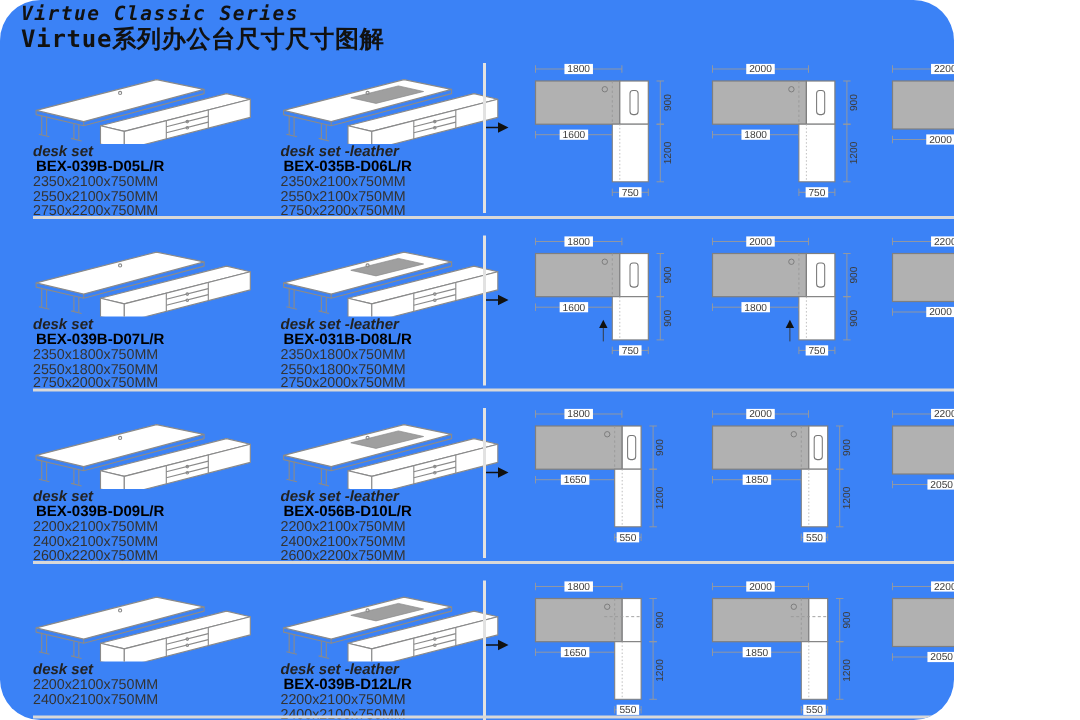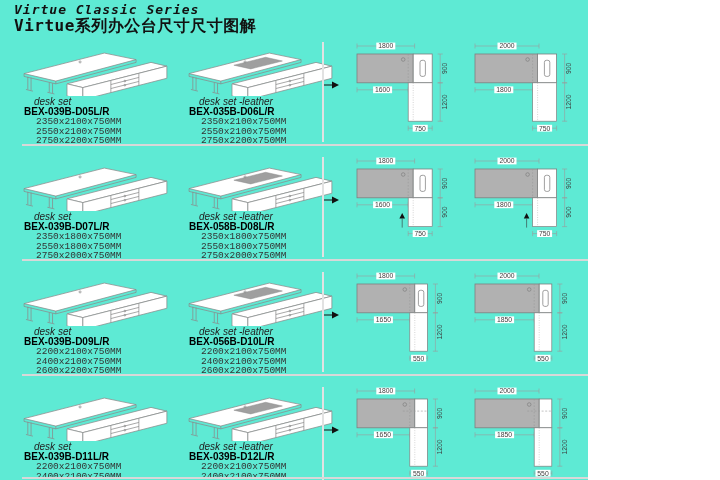--- a/index.html
+++ b/index.html
@@ -1,25 +1,25 @@
 <!DOCTYPE html>
 <html><head>
 <meta charset="utf-8">
 <style>
   html,body{margin:0;padding:0;background:#fff;}
-  .page{position:relative;width:588px;height:480px;background:#5eead4;overflow:hidden;
-        font-family:"Liberation Sans",sans-serif;}
+  .page{position:relative;width:636px;height:480px;background:#3b82f6;overflow:hidden;
+        font-family:"Liberation Sans",sans-serif;border-radius:27px;}
   .title-en{position:absolute;left:14px;top:2px;font-family:"DejaVu Sans Mono",monospace;
             font-style:italic;font-weight:bold;font-size:13px;letter-spacing:1px;color:#111;}
   .title-zh{position:absolute;left:14px;top:16px;font-family:"DejaVu Sans Mono","DejaVu Sans",sans-serif;
             font-weight:bold;font-size:16px;color:#111;letter-spacing:.5px;}
   .product{position:absolute;width:160px;}
-  .ptype{font-style:italic;font-size:10px;color:#222;margin:1px 0 0 14px;line-height:10px;}
+  .ptype{font-style:italic;font-size:10px;color:#222;margin:1px 0 0 2px;line-height:10px;font-weight:bold;}
   .pmodel{font-weight:bold;font-size:10px;color:#000;margin-left:4px;line-height:10px;}
-  .psize{font-size:9.5px;color:#333;margin-left:16px;line-height:9.6px;font-family:Liberation Mono, monospace;}
+  .psize{font-size:9.5px;color:#333;margin-left:2px;line-height:9.6px;}
   .vdiv{position:absolute;width:2px;background:#e2e2e2;}
   .hdiv{position:absolute;left:22px;width:688px;height:1.5px;background:#d8d8d8;}
   .arrow{position:absolute;}
   .diag{position:absolute;}
   .desk-art{display:block;}
 </style>
 </head>
 <body>
 
 <div class="page" id="pg">
@@ -239,21 +239,21 @@
           <circle cx="112" cy="48.4" r="0.9"></circle>
           <path fill="#fff" d="M4,36 L90,14 L124,21 L38,44 Z"></path>
           <path fill="#9f9f9f" stroke="#8a8a8a" stroke-width="0.5" d="M52,27 L86,18.5 L104,22.5 L70,31 Z"></path>
           <path d="M4,36 L4,39 L38,47 L38,44 M38,47 L124,24 L124,21"></path>
           <circle cx="64" cy="23.5" r="1.1"></circle>
           <path d="M8,39.5 L8,53 M11.5,40.3 L11.5,53.8 M6,53 L13.5,54.8"></path>
           <path d="M31,45.5 L31,56 M34.5,46.3 L34.5,56.8 M29,56 L36.5,57.8"></path>
         </g>
       </svg>
       <div class="ptype">desk set  -leather</div>
-      <div class="pmodel">BEX-058B-D08L/R</div>
+      <div class="pmodel">BEX-031B-D08L/R</div>
       <div class="psize">2350x1800x750MM</div>
       <div class="psize">2550x1800x750MM</div>
       <div class="psize">2750x2000x750MM</div>
     </div>
     <div class="vdiv" style="left:322px;top:157px;height:100px"></div>
     <svg class="arrow" style="left:324px;top:195px" width="16" height="10" viewBox="0 0 16 10">
       <line x1="0" y1="5" x2="8" y2="5" stroke="#111" stroke-width="1"></line>
       <path d="M8,1.5 L15,5 L8,8.5 Z" fill="#111"></path>
     </svg>
     <svg class="diag" style="left:352px;top:155px" width="115" height="102" viewBox="0 0 115 102">
@@ -579,21 +579,20 @@
           <circle cx="112" cy="44" r="0.9"></circle>
           <circle cx="112" cy="48.4" r="0.9"></circle>
           <path fill="#fff" d="M4,36 L90,14 L124,21 L38,44 Z"></path>
           <path d="M4,36 L4,39 L38,47 L38,44 M38,47 L124,24 L124,21"></path>
           <circle cx="64" cy="23.5" r="1.1"></circle>
           <path d="M8,39.5 L8,53 M11.5,40.3 L11.5,53.8 M6,53 L13.5,54.8"></path>
           <path d="M31,45.5 L31,56 M34.5,46.3 L34.5,56.8 M29,56 L36.5,57.8"></path>
         </g>
       </svg>
       <div class="ptype">desk set</div>
-      <div class="pmodel">BEX-039B-D11L/R</div>
       <div class="psize">2200x2100x750MM</div>
       <div class="psize">2400x2100x750MM</div>
     </div>
     <div class="product" style="left:185px;top:385px">
       <svg class="desk-art" width="150" height="56" viewBox="0 0 160 60">
         <g stroke="#8a8a8a" stroke-width="0.8" fill="none" stroke-linejoin="round">
           <path fill="#fff" d="M50,47 L140,24 L157,28 L67,51 Z"></path>
           <path fill="#fff" d="M50,47 L50,60 L67,64 L67,51 Z"></path>
           <path fill="#fff" d="M67,51 L157,28 L157,41 L67,64 Z"></path>
           <path d="M97,43.4 L97,56.4 M127,35.8 L127,48.8"></path>

